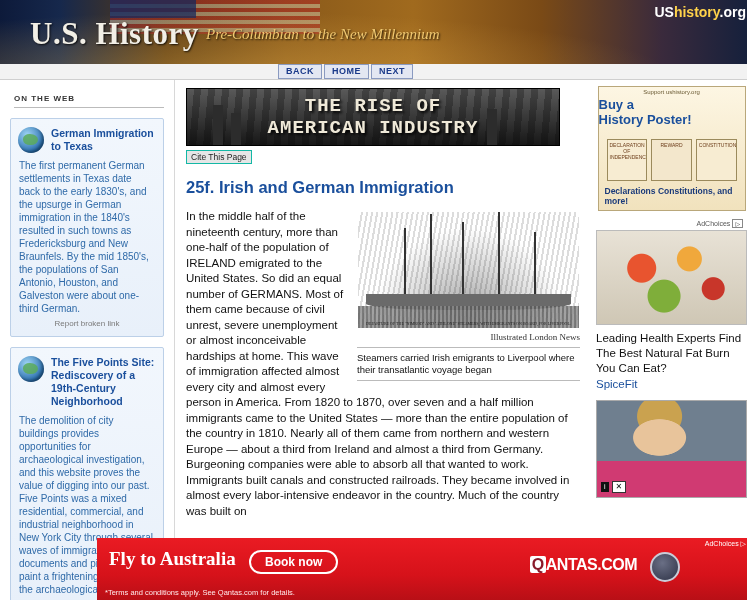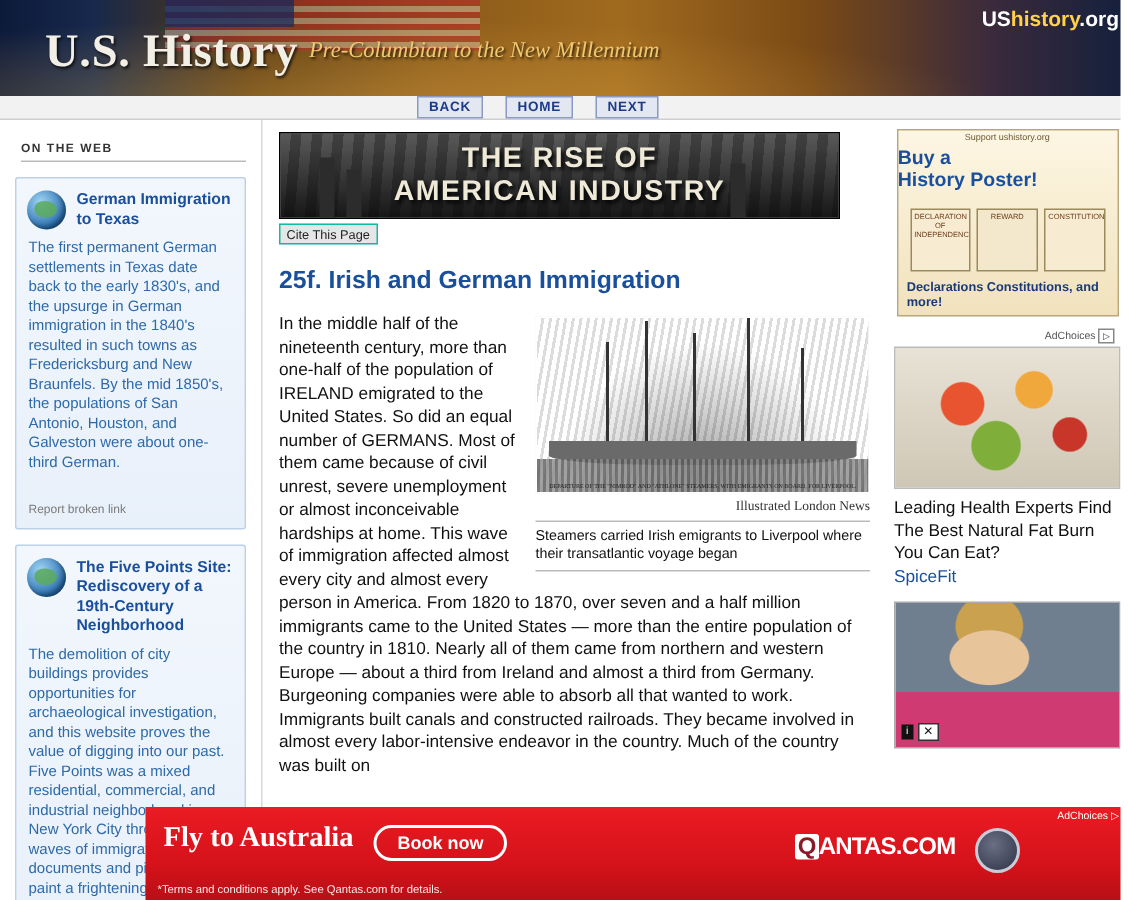--- a/index.html
+++ b/index.html
@@ -58,21 +58,21 @@
   .header .brand .hist { color:#ffd24a; }
   .header .brand .org { color:#ffffff; }
 
   
   .navbar {
     position: relative; width: 752px; height: 16px;
     background: #f2f2f2; border-bottom: 1px solid #cfcfcf;
   }
   .navbtns {
     position: absolute; left: 278px; top: 0px;
-    display: flex; gap: 15px;
+    display: flex; gap: 2px;
   }
   .navbtn {
     font-size: 9px; font-weight: bold; color: #1a3a8a;
     background: #e3e7f2; border: 1px solid #8a9ac0;
     padding: 1px 7px 1px 7px; letter-spacing: .5px;
     line-height: 11px;
   }
 
   
   .body-area {
@@ -111,21 +111,21 @@
     border-radius: 45% 55% 50% 50%;
   }
   .sb-card .sb-title {
     margin-left: 32px; font-size: 10.5px; font-weight: bold;
     color: #1a4f9c; line-height: 13px;
   }
   .sb-card .sb-text {
     margin-top: 6px; font-size: 10px; color: #2f6aa8; line-height: 13px;
   }
   .sb-card .sb-report {
-    margin-top: 20px; font-size: 8px; color: #7a7a7a; text-align: left;
+    margin-top: 4px; font-size: 8px; color: #7a7a7a; text-align: center;
   }
 
   
   .content {
     position: absolute; left: 176px; top: 0; width: 414px; height: 520px;
     background: #ffffff;
     padding: 8px 10px 0 10px;
   }
   .selectbar {
     width: 374px; height: 16px;
@@ -150,21 +150,21 @@
       linear-gradient(180deg, rgba(40,40,40,.2), rgba(10,10,10,.85)),
       repeating-linear-gradient(95deg, #6b6b6b 0 7px, #4a4a4a 7px 14px);
     opacity: .9;
   }
   .banner .smokestack {
     position: absolute; bottom: 0; width: 10px; background: #2c2c2c;
   }
   .banner .btext {
     position: absolute; left: 0; right: 0; top: 6px;
     text-align: center;
-    font-family: Liberation Sans, sans-serif;
+    font-family: Liberation Mono, monospace;
     color: #efe9d8; font-size: 19px; font-weight: bold;
     letter-spacing: 1px; line-height: 22px;
     text-shadow: 2px 2px 3px #000;
   }
   .cite {
     display: inline-block; margin-top: 0;
     font-size: 8.5px; color: #222; background: #e6e6e6;
     border: 1px solid #14b8a6; padding: 1px 4px;
   }
   h1.article-title {

